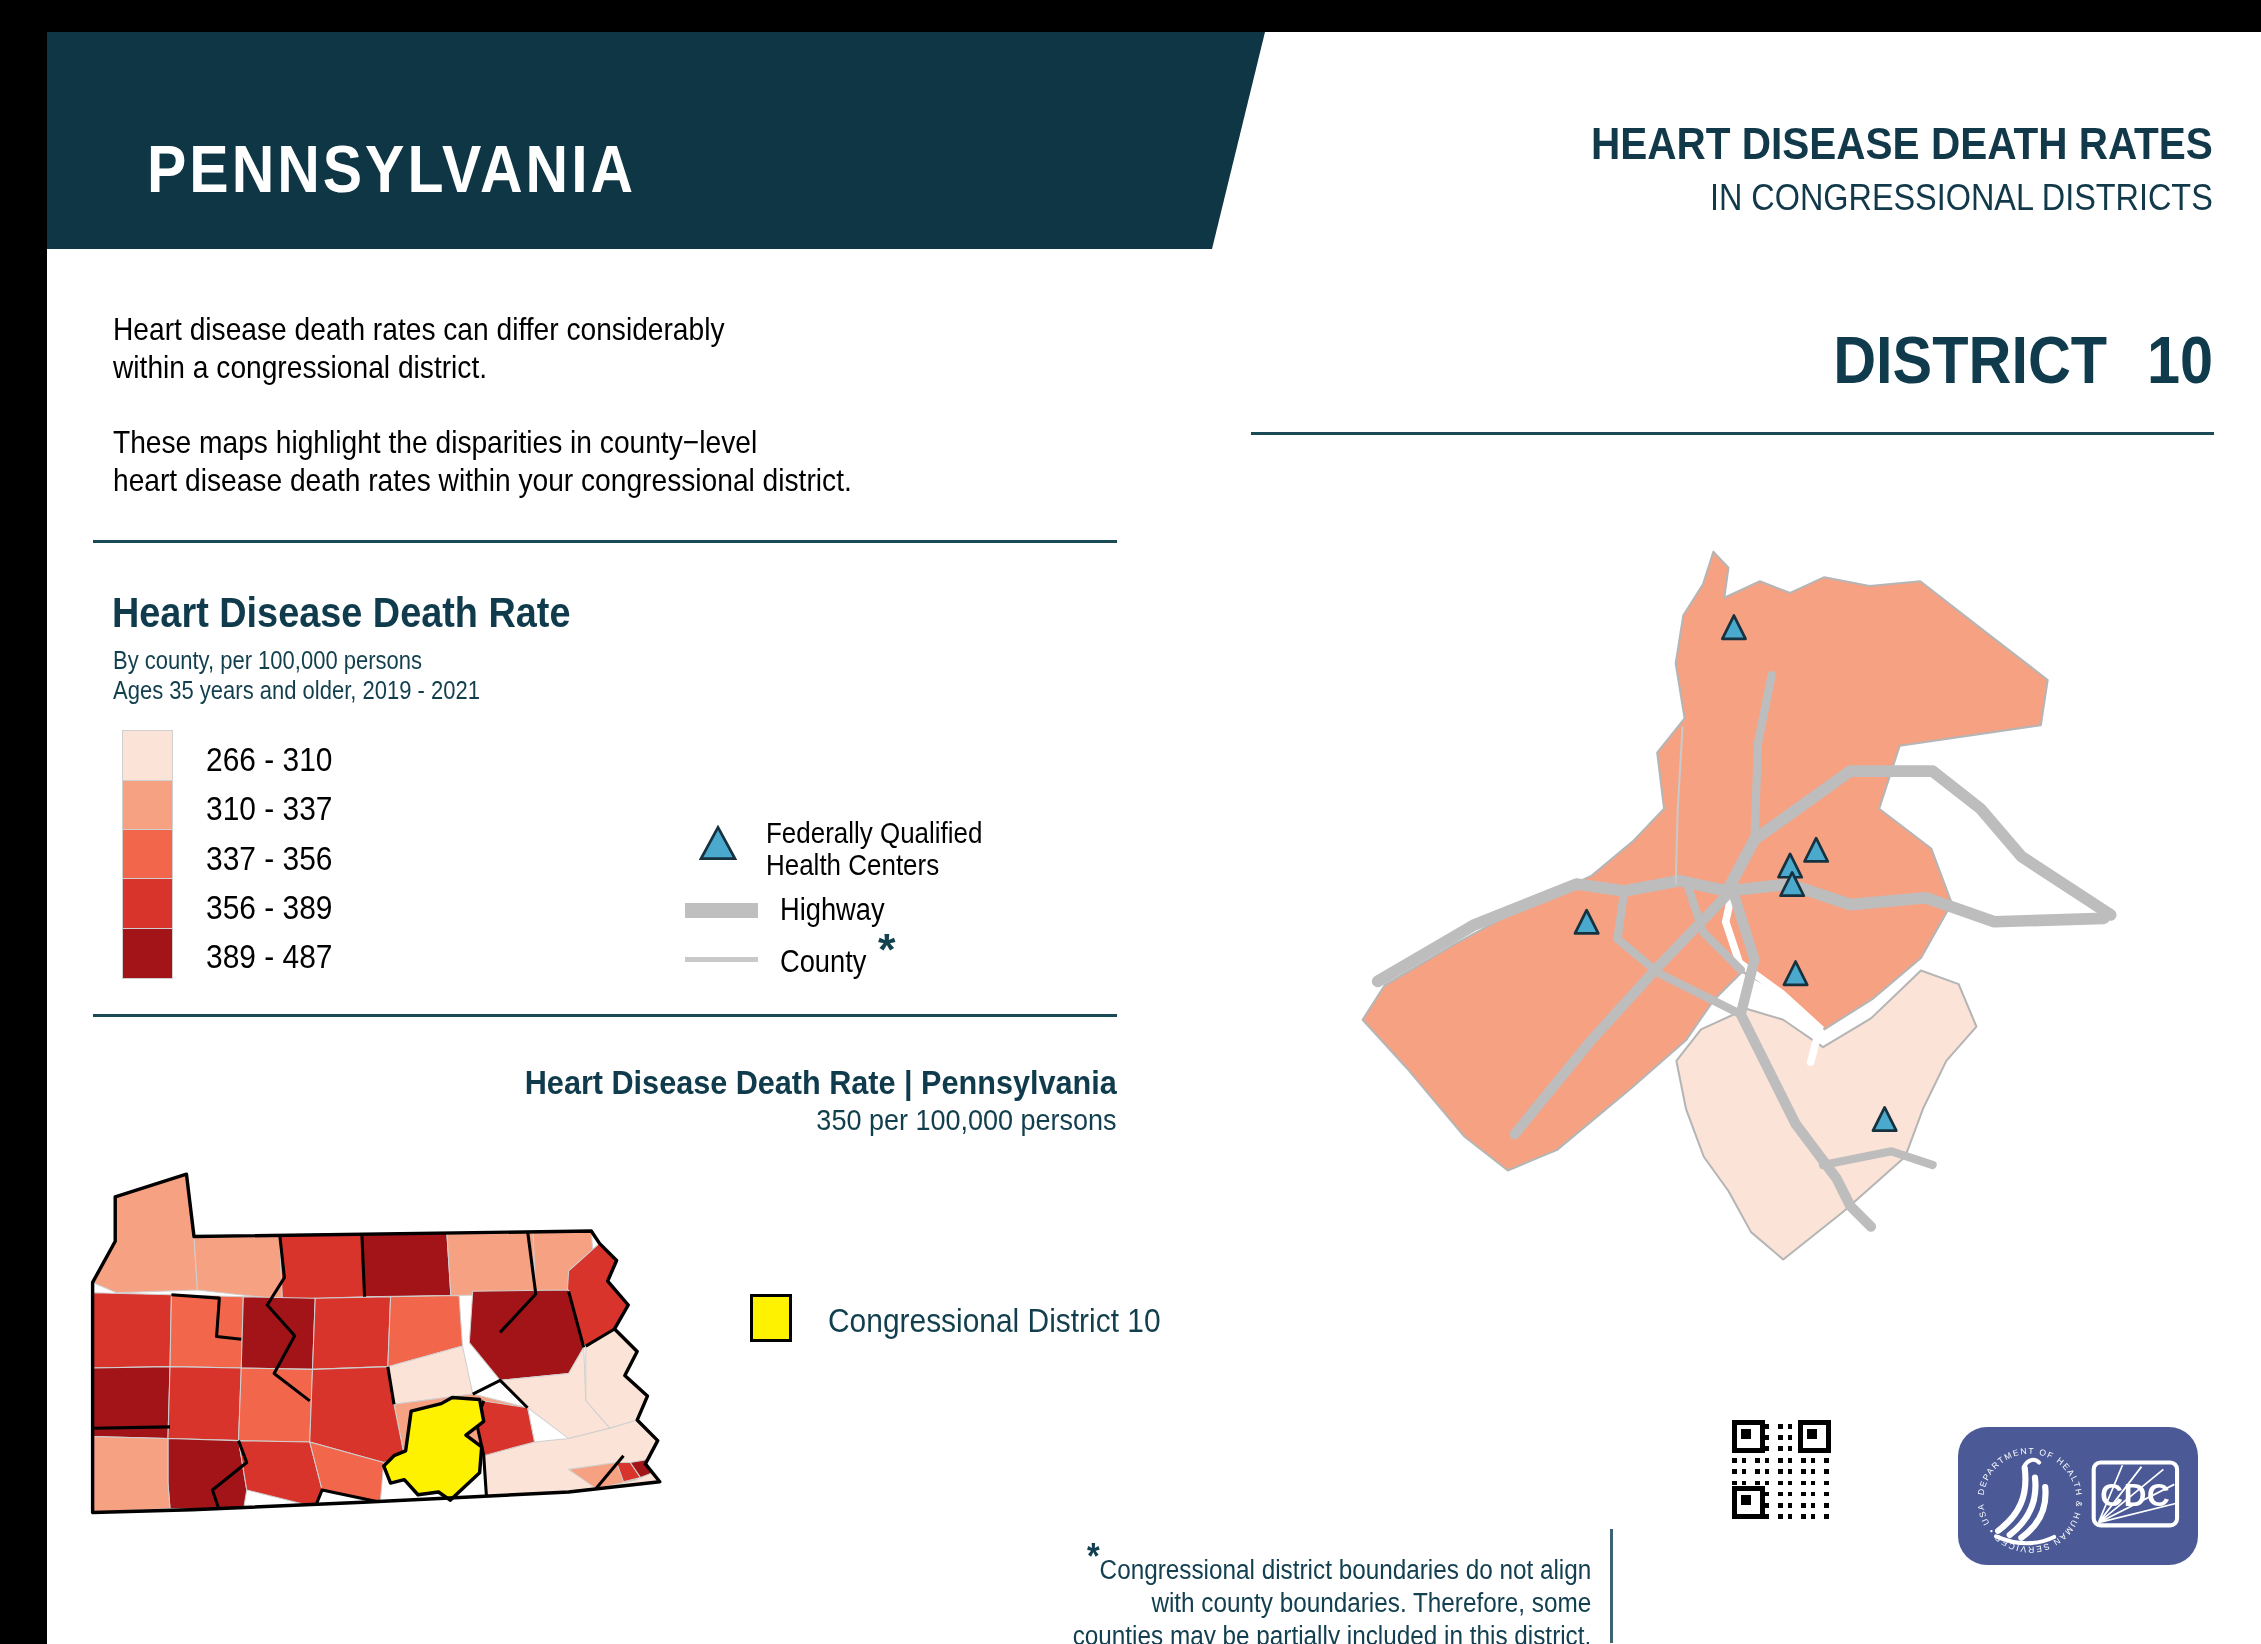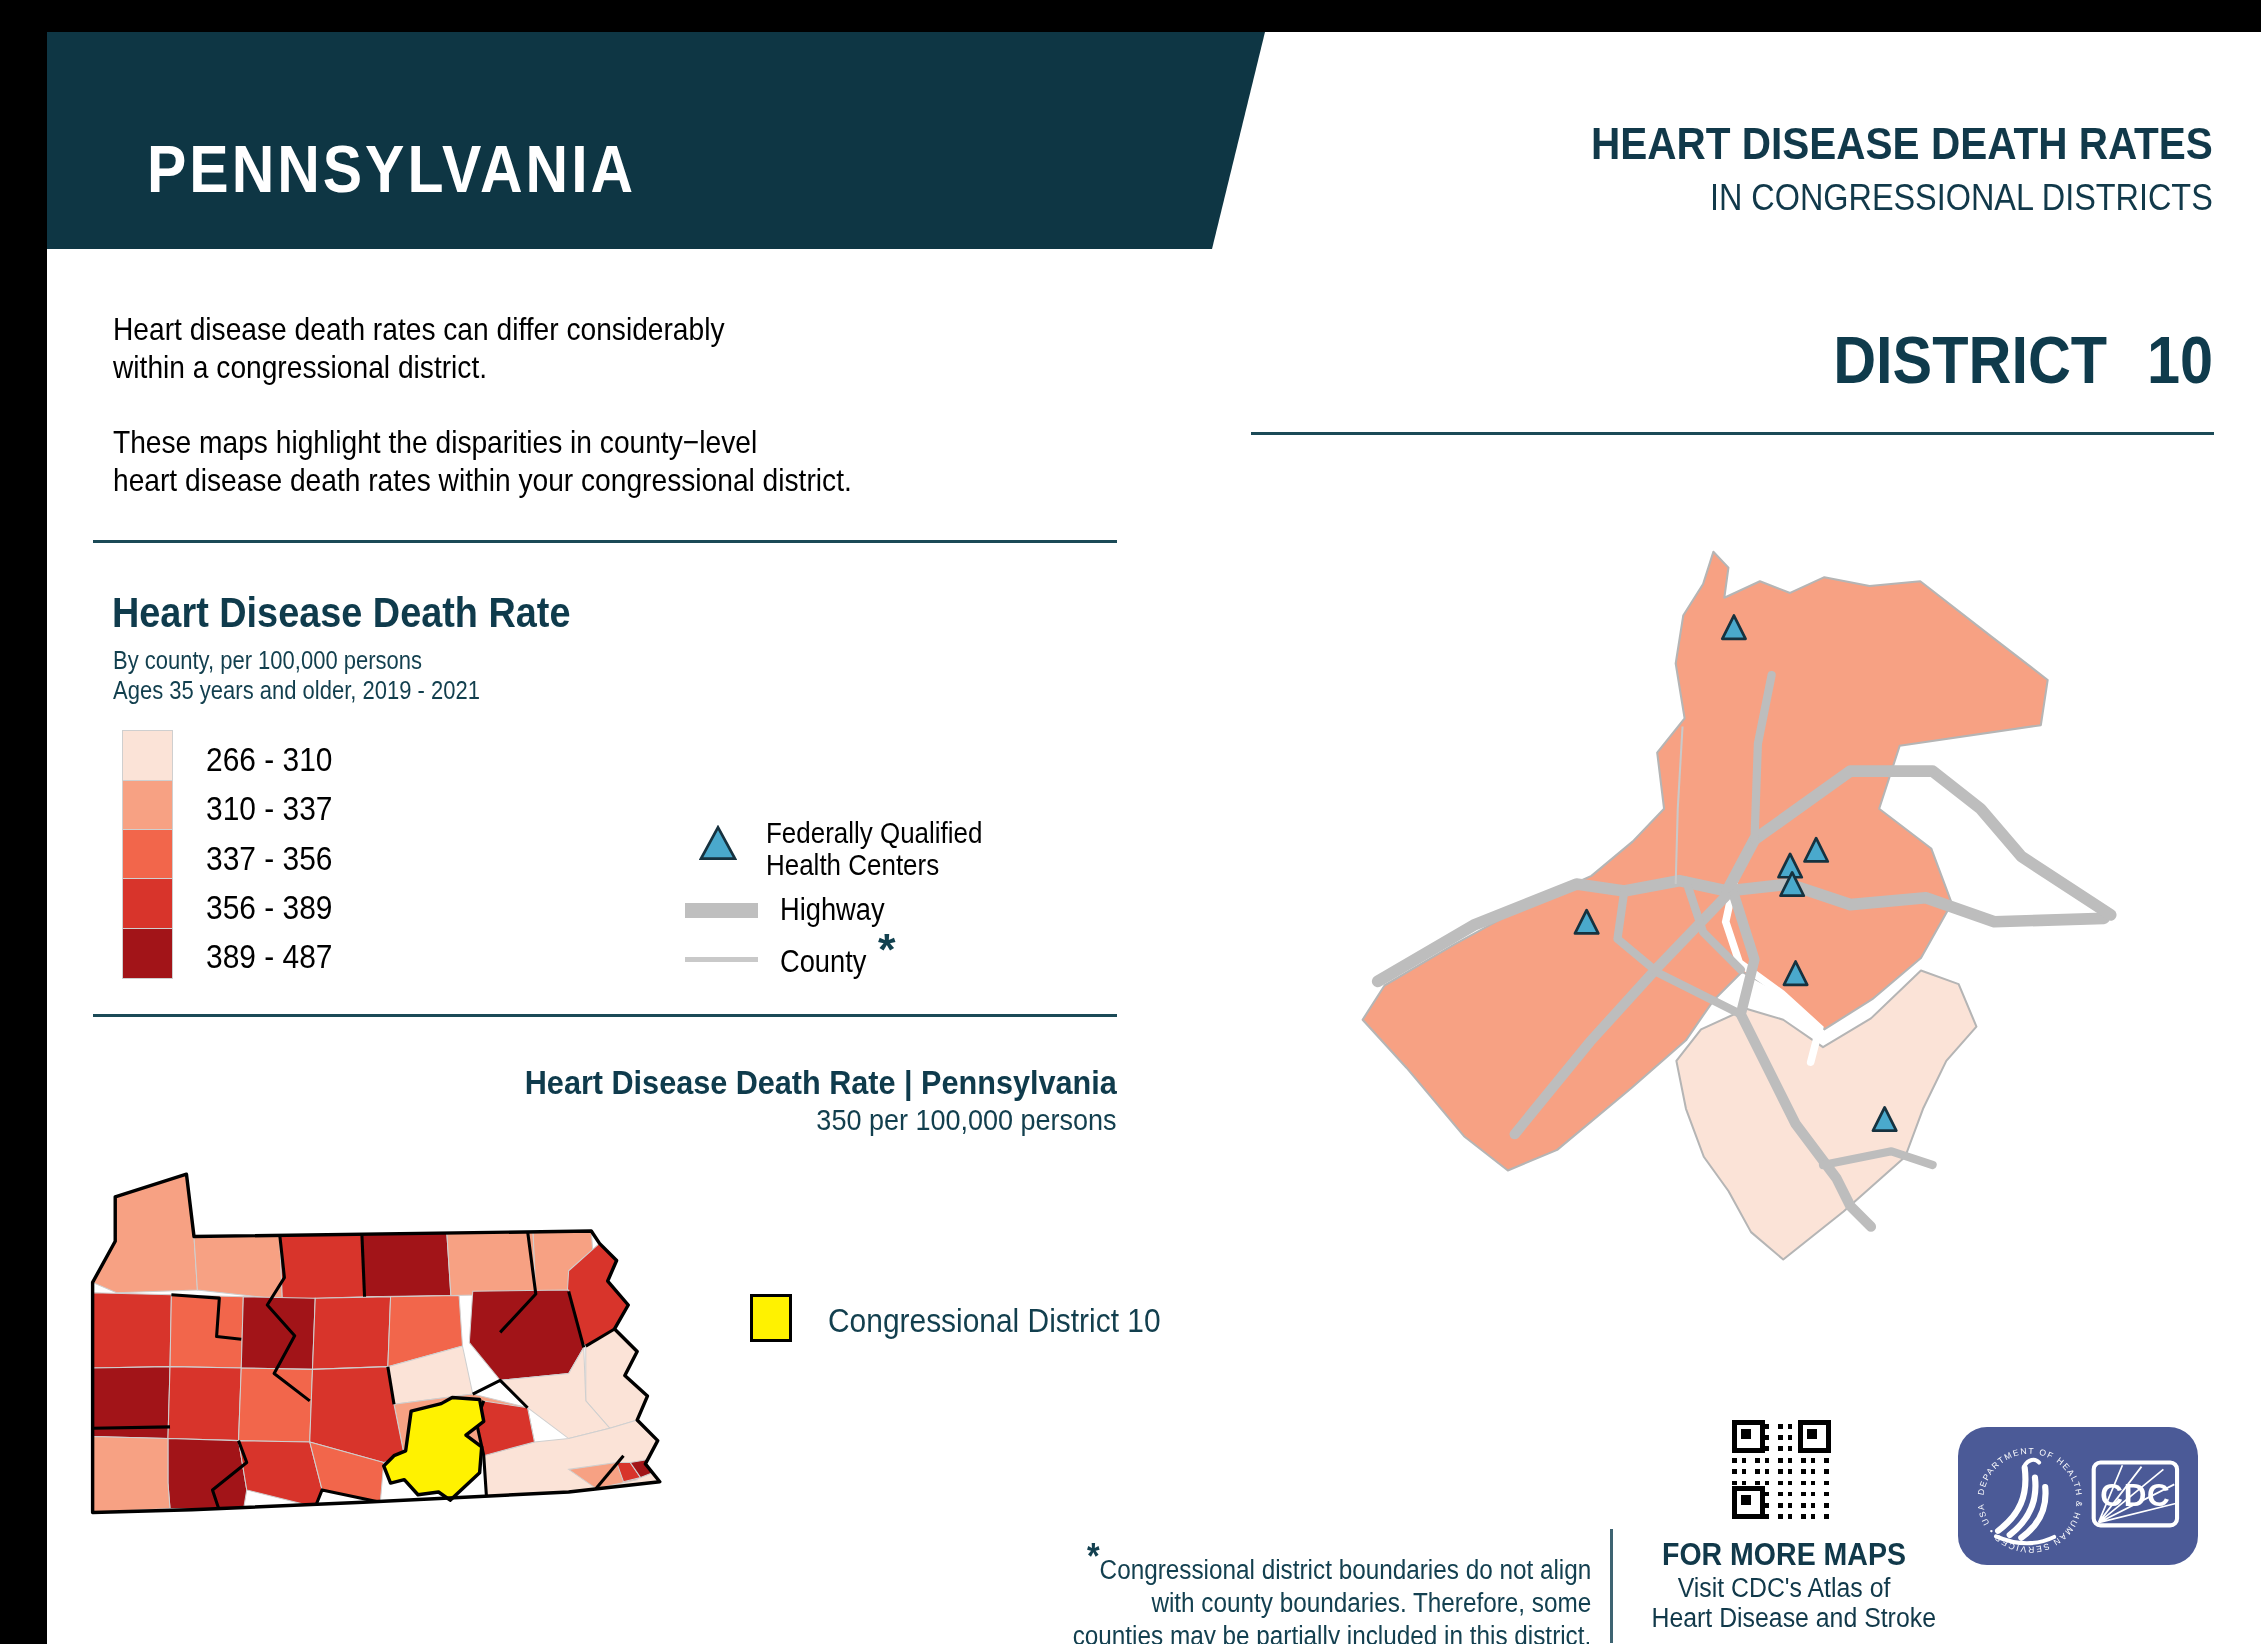--- a/index.html
+++ b/index.html
@@ -198,25 +198,20 @@
     <div>with county boundaries. Therefore, some</div>
     <div>counties may be partially included in this district.</div>
   </div>
   <div class="abs vrule"></div>
 
   <div class="abs qr">
     <div class="finder" style="left:0;top:0;"></div>
     <div class="finder" style="right:0;top:0;"></div>
     <div class="finder" style="left:0;bottom:0;"></div>
   </div>
-  <div class="abs fm-block">
-    <div class="fm-title condC">FOR MORE MAPS</div>
-    <div class="fm-line condC">Visit CDC's Atlas of</div>
-    <div class="fm-line condC">Heart Disease and Stroke</div>
-  </div>
 
   <div class="abs logo">
     <svg width="240" height="138" viewBox="0 0 350 202">
       <defs>
         <path id="ringp" d="M 37,100 A 68,68 0 1 1 36.9,101"></path>
       </defs>
       <text font-size="12.5" fill="#fff" letter-spacing="2.2">
         <textPath href="#ringp">DEPARTMENT OF HEALTH &amp; HUMAN SERVICES • USA</textPath>
       </text>
       <g fill="none" stroke="#fff" stroke-linecap="round">

